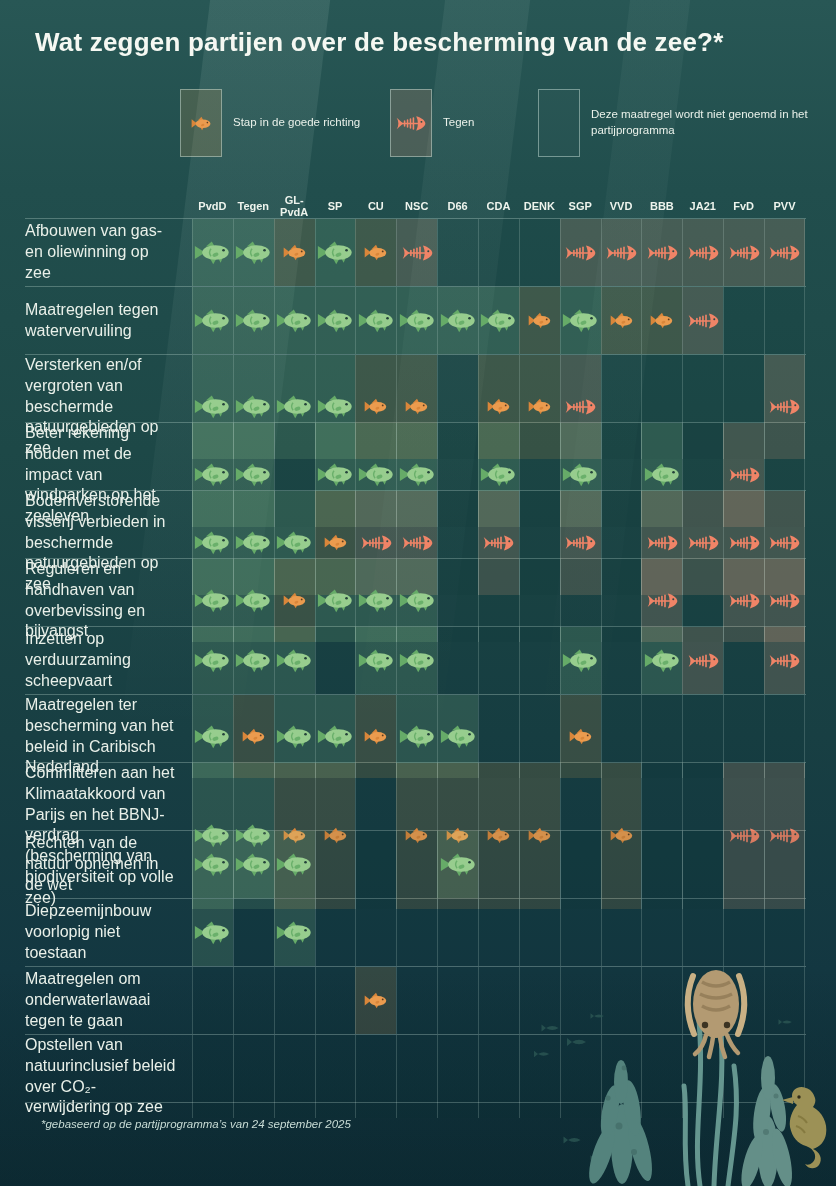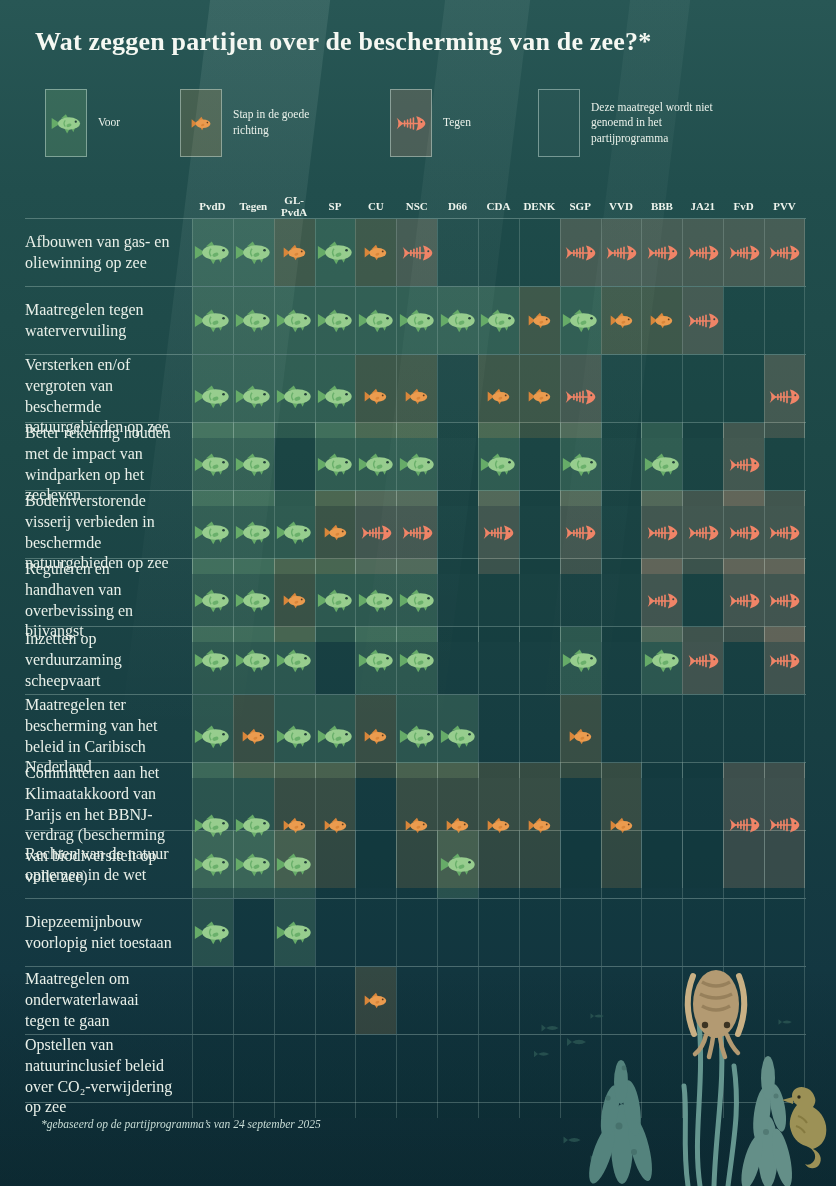--- a/index.html
+++ b/index.html
@@ -4,21 +4,21 @@
 <style>
   :root{
     --c-voor:#97cd8e; --c-stap:#eb9b4e; --c-tegen:#f08467;
     --grid-h:rgba(203,228,218,0.30); --grid-v:rgba(203,228,218,0.20);
   }
   *{margin:0;padding:0;box-sizing:border-box;}
   html,body{background:#0e3039;}
   .page{
     position:relative; width:836px; height:1186px; overflow:hidden;
     background:linear-gradient(180deg,#285755 0%,#214e4d 16%,#1d4847 38%,#183f43 62%,#133741 82%,#0f3039 100%);
-    font-family:Liberation Serif, serif;
+    font-family:Liberation Sans, sans-serif;
     padding-left:39px;
   }
   .ray{position:absolute;top:0;height:62%;transform:skewX(-7deg);pointer-events:none;}
   .ray.r1{left:165px;width:120px;background:linear-gradient(180deg,rgba(214,240,228,0.10),rgba(214,240,228,0));}
   .ray.r2{left:400px;width:85px;background:linear-gradient(180deg,rgba(214,240,228,0.07),rgba(214,240,228,0));}
   .ray.r3{left:585px;width:60px;background:linear-gradient(180deg,rgba(214,240,228,0.05),rgba(214,240,228,0));}
   .vignette{position:absolute;left:0;right:0;bottom:0;height:220px;background:linear-gradient(180deg,rgba(6,26,32,0),rgba(6,26,32,0.30));pointer-events:none;}
   .title{position:absolute;left:35px;top:27px;font-size:26px;font-weight:700;color:#f5f8f2;letter-spacing:0.2px;}
   .legend{position:absolute;left:0;top:89px;right:0;height:70px;}
   .legend-item{position:absolute;top:0;display:flex;}
@@ -56,37 +56,20 @@
 
 <div class="page">
   <div class="ray r1"></div>
   <div class="ray r2"></div>
   <div class="ray r3"></div>
   <div class="vignette"></div>
 
   <h1 class="title">Wat zeggen partijen over de bescherming van de zee?*</h1>
 
   <div class="legend">
-      <div class="legend-item" style="left:45px">
-        <div class="swatch sw-voor">
-          <span class="icon icon-voor">
-            <svg viewBox="0 0 50 34">
-              <polygon points="1,8 15,17 1,26" fill="#66ab68"></polygon>
-              <polygon points="16,9 24,2 28,9" fill="#66ab68"></polygon>
-              <polygon points="22,26 26,33 30,26" fill="#66ab68"></polygon>
-              <polygon points="33,25 36,31 39,24" fill="#66ab68"></polygon>
-              <ellipse cx="29" cy="17" rx="18" ry="10" fill="var(--c-voor)"></ellipse>
-              <circle cx="40" cy="14" r="1.8" fill="#24423b"></circle>
-              <path d="M23 12 q-4 5 0 10" stroke="#6ab06b" stroke-width="2" fill="none"></path>
-              <ellipse cx="29" cy="20" rx="4.2" ry="2.6" fill="#6ab06b" transform="rotate(-20 29 20)"></ellipse>
-            </svg>
-          </span>
-        </div>
-        <div class="legend-label">Voor</div>
-      </div>
       <div class="legend-item" style="left:180px">
         <div class="swatch sw-stap">
           <span class="icon icon-stap">
             <svg viewBox="0 0 34 24">
               <polygon points="1,5 10,12 1,19" fill="#d9863a"></polygon>
               <polygon points="11,7 17,1 20,7" fill="#d9863a"></polygon>
               <polygon points="15,18 18,23 21,17" fill="#d9863a"></polygon>
               <ellipse cx="19.5" cy="12.5" rx="12" ry="6.8" fill="var(--c-stap)"></ellipse>
               <circle cx="26.5" cy="10.5" r="1.3" fill="#5b3a1e"></circle>
               <ellipse cx="19" cy="14.5" rx="2.8" ry="1.8" fill="#d9863a" transform="rotate(-20 19 14.5)"></ellipse>

